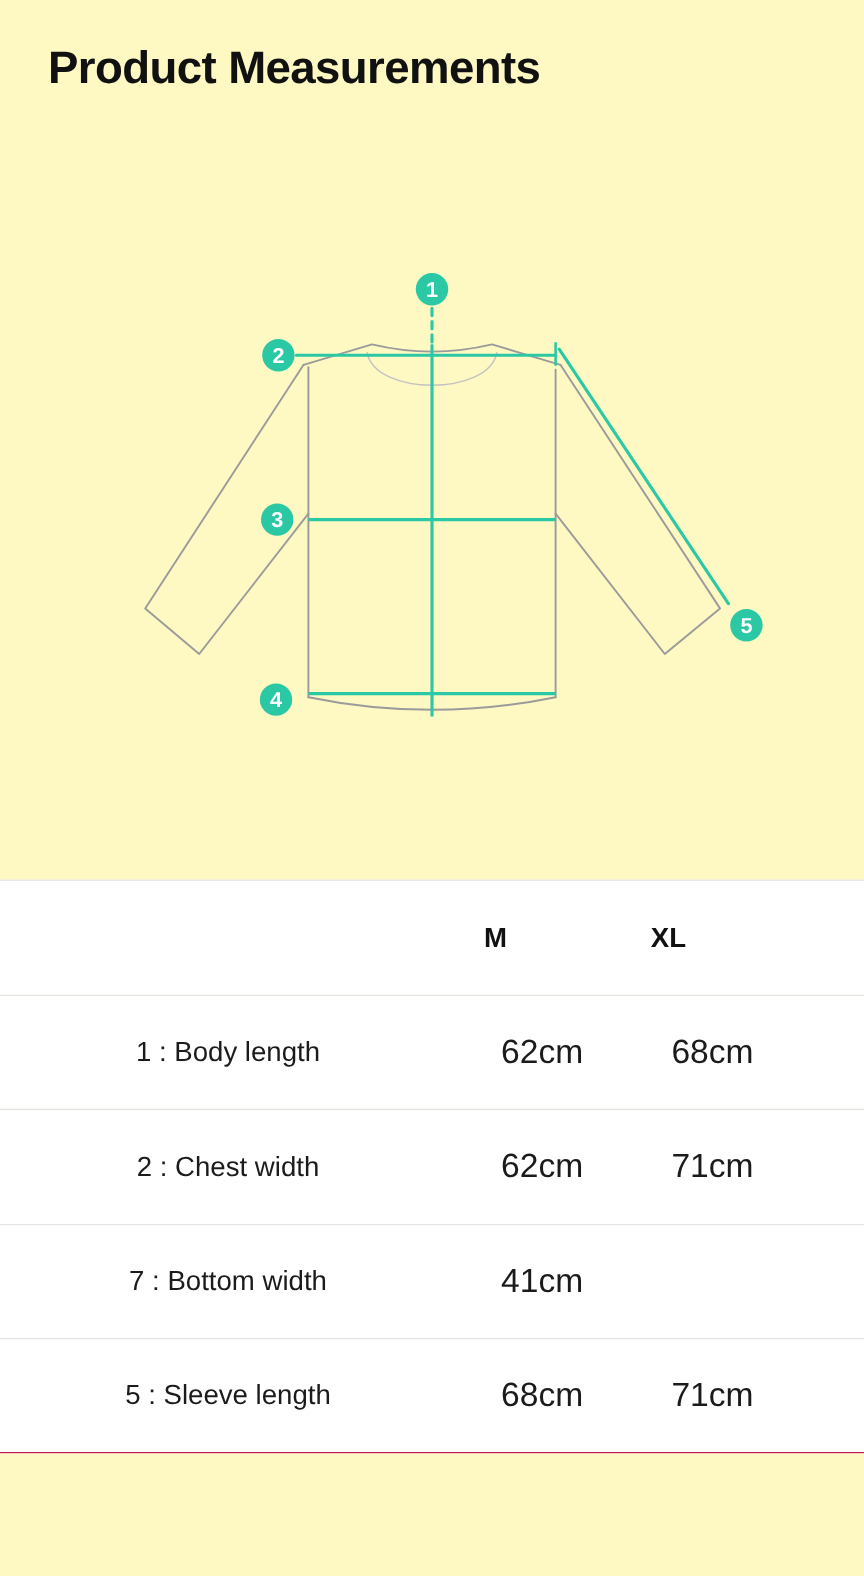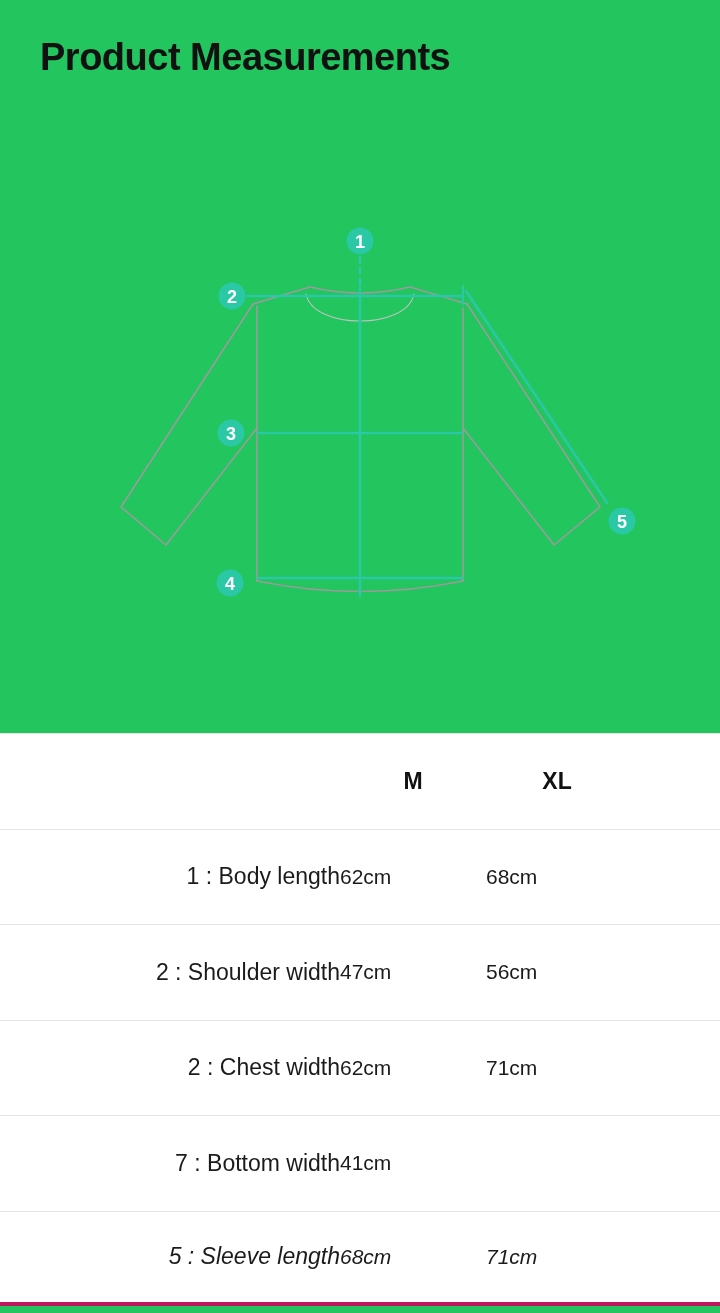--- a/index.html
+++ b/index.html
@@ -5,21 +5,21 @@
   * { margin: 0; padding: 0; box-sizing: border-box; }
   html, body { background: #ffffff; }
   body {
     font-family: "Liberation Sans", "DejaVu Sans", sans-serif;
     color: #151515;
   }
   .app {
     position: relative;
     width: 720px;
     height: 1313px;
-    background: #22c55e;
+    background: #fef9c3;
     overflow: hidden;
     margin: 0 auto;
   }
   .page-title {
     position: absolute;
     left: 40px;
     top: 38px;
     font-size: 38px;
     line-height: 1.05;
     font-weight: 700;
@@ -50,38 +50,38 @@
   .trow {
     display: grid;
     grid-template-columns: 1fr 146px 142px;
     align-items: center;
     height: 95.5px;
     padding-left: 40px;
     padding-right: 92px;
     border-top: 1px solid #e4e4e4;
     background: #ffffff;
   }
-  .trow:last-child { border-bottom: 4px solid #be185d; font-style: italic; }
+  .trow:last-child { border-bottom: 1px solid #be185d; }
   .thead-cell {
     font-size: 23px;
     font-weight: 700;
     text-align: center;
     color: #111111;
   }
   .tlabel {
     font-size: 23px;
     font-weight: 400;
-    text-align: right;
+    text-align: center;
     color: #1b1b1b;
     white-space: nowrap;
   }
   .tvalue {
-    font-size: 21px;
+    font-size: 28px;
     font-weight: 400;
-    text-align: left;
+    text-align: right;
     color: #1b1b1b;
     white-space: nowrap;
   }
 </style>
 </head>
 <body>
 
 <div class="app">
 
   <h1 class="page-title">Product Measurements</h1>
@@ -144,25 +144,20 @@
       <div class="thead-cell">M</div>
       <div class="thead-cell">XL</div>
     </div>
 
     <div class="trow">
       <div class="tlabel">1 : Body length</div>
       <div class="tvalue">62cm</div>
       <div class="tvalue">68cm</div>
     </div>
 
-    <div class="trow">
-      <div class="tlabel">2 : Shoulder width</div>
-      <div class="tvalue">47cm</div>
-      <div class="tvalue">56cm</div>
-    </div>
 
     <div class="trow">
       <div class="tlabel">2 : Chest width</div>
       <div class="tvalue">62cm</div>
       <div class="tvalue">71cm</div>
     </div>
 
     <div class="trow">
       <div class="tlabel">7 : Bottom width</div>
       <div class="tvalue">41cm</div>

